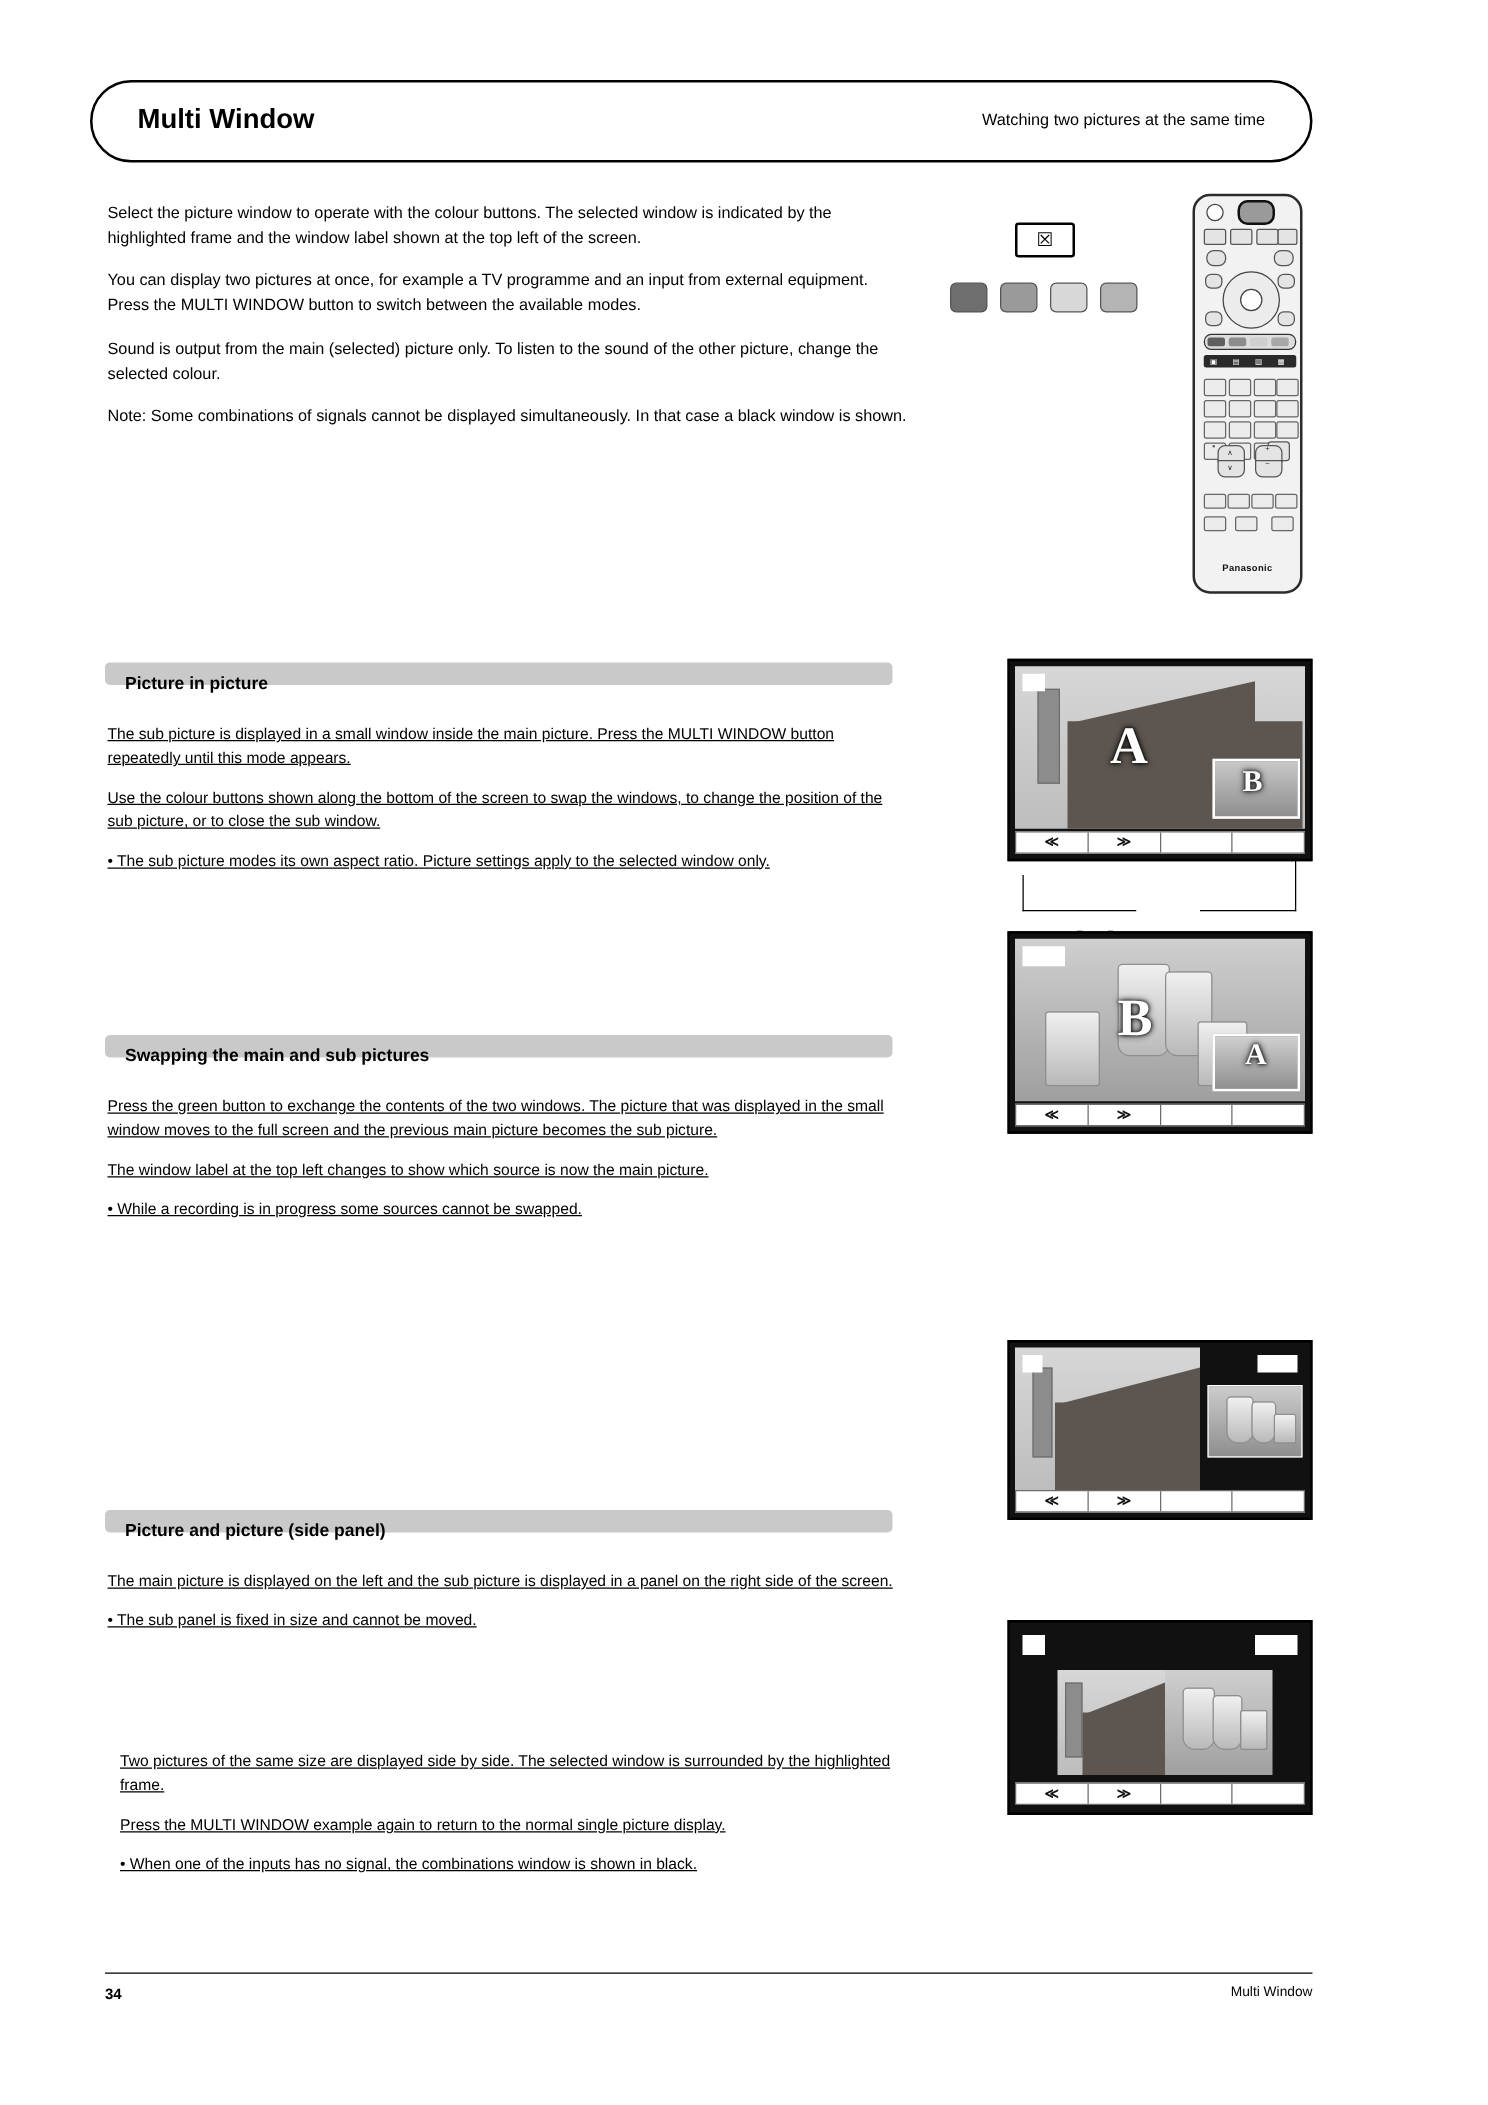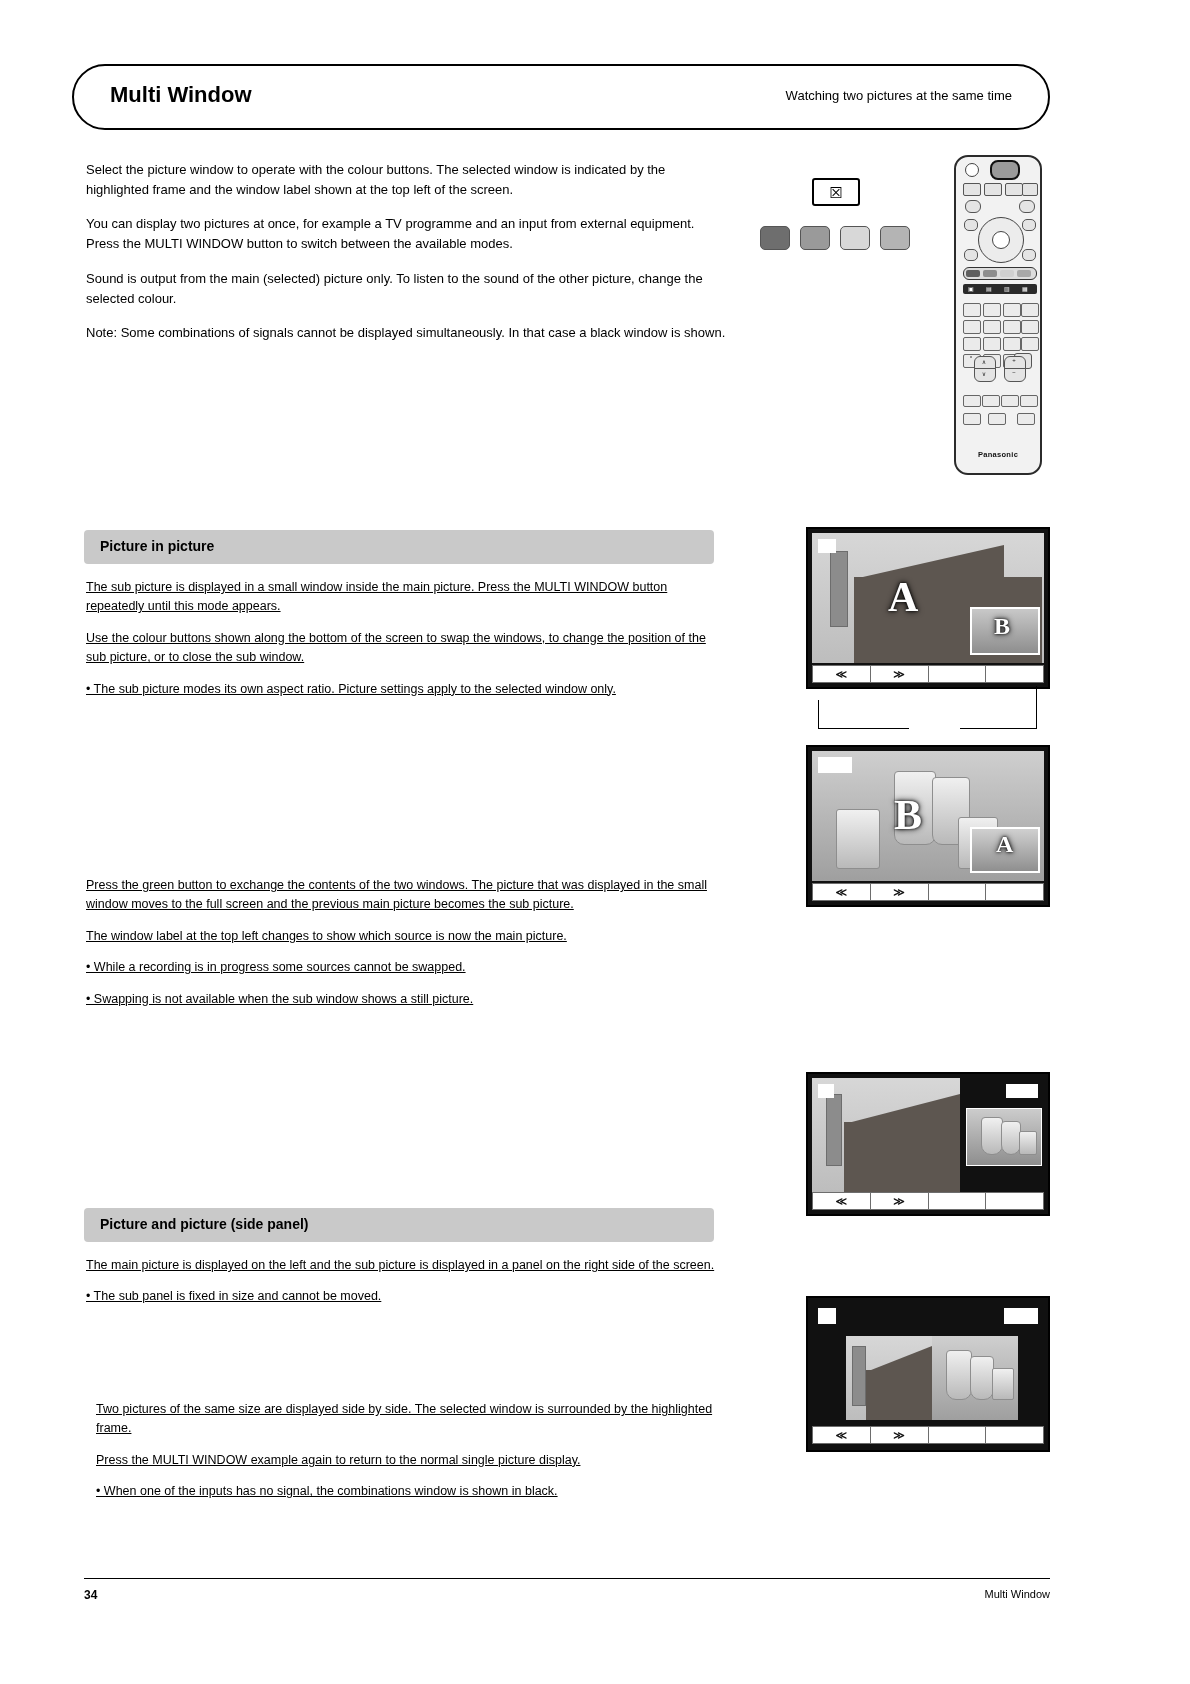--- a/index.html
+++ b/index.html
@@ -59,21 +59,21 @@
     line-height: 1.55;
     color: #000;
     margin: 0 0 14px 0;
   }
 
   
   .section-bar {
     position: absolute;
     left: 84px;
     width: 630px;
-    height: 34px;
+    height: 18px;
     background: #c9c9c9;
     border-radius: 4px;
   }
   .section-bar .sec-label {
     position: absolute;
     left: 16px;
     top: 8px;
     font-size: 14px;
     font-weight: bold;
     color: #000;
@@ -490,25 +490,27 @@
 
   <div class="section-bar" style="top:530px;">
     <span class="sec-label">Picture in picture</span>
   </div>
   <div class="sec-body" style="top:578px;">
     <p>The sub picture is displayed in a small window inside the main picture. Press the MULTI WINDOW button repeatedly until this mode appears.</p>
     <p>Use the colour buttons shown along the bottom of the screen to swap the windows, to change the position of the sub picture, or to close the sub window.</p>
     <p>• The sub picture modes its own aspect ratio. Picture settings apply to the selected window only.</p>
   </div>
 
+  <div class="section-bar" style="top:828px;">
+    <span class="sec-label">Swapping the main and sub pictures</span>
+  </div>
   <div class="sec-body" style="top:876px;">
     <p>Press the green button to exchange the contents of the two windows. The picture that was displayed in the small window moves to the full screen and the previous main picture becomes the sub picture.</p>
     <p>The window label at the top left changes to show which source is now the main picture.</p>
     <p>• While a recording is in progress some sources cannot be swapped.</p>
-    <p>• Swapping is not available when the sub window shows a still picture.</p>
   </div>
 
   <div class="section-bar" style="top:1208px;">
     <span class="sec-label">Picture and picture (side panel)</span>
   </div>
   <div class="sec-body" style="top:1256px;">
     <p>The main picture is displayed on the left and the sub picture is displayed in a panel on the right side of the screen.</p>
     <p>• The sub panel is fixed in size and cannot be moved.</p>
   </div>
 

